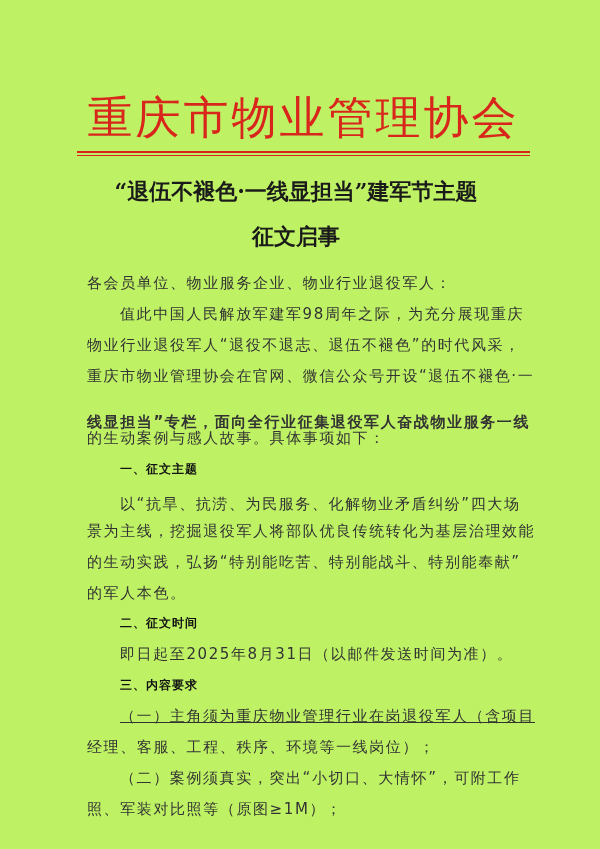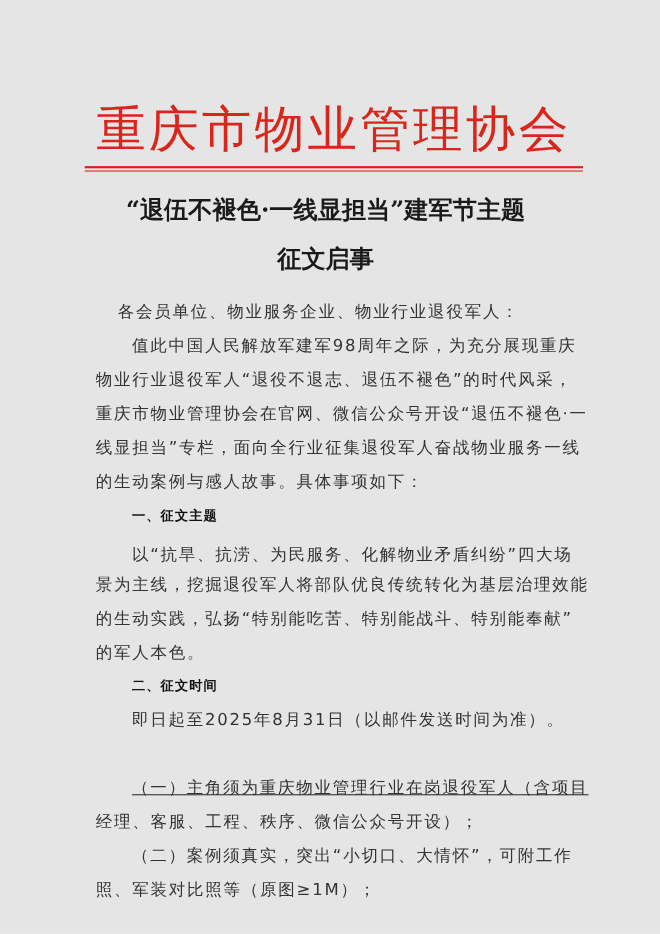--- a/index.html
+++ b/index.html
@@ -1,17 +1,17 @@
 <!DOCTYPE html>
 <html><head>
 <meta charset="utf-8">
 <style>
   html, body { margin: 0; padding: 0; background: #ffffff; }
   body { width: 600px; height: 849px; position: relative; overflow: hidden; }
-  .page { position: absolute; left: 0; top: 0; width: 600px; height: 849px; background: #e5e5e5; }
+  .page { position: absolute; left: 0; top: 0; width: 600px; height: 849px; background: #bef264; }
   .org-title {
     position: absolute; left: 77px; width: 453px; top: 90px;
     text-align: center; color: #d9261c;
     font-family: "DejaVu Serif", "Liberation Serif", serif;
     font-size: 45px; line-height: 56px; letter-spacing: 3px;
     font-weight: normal; white-space: nowrap;
   }
   .rule-thick { position: absolute; left: 77px; width: 453px; top: 151px; height: 2px; background: #d9261c; }
   .rule-thin { position: absolute; left: 77px; width: 453px; top: 155px; height: 1px; background: #d9261c; }
   .doc-title {
@@ -40,37 +40,38 @@
 <div class="page">
 
   <div class="org-title">重庆市物业管理协会</div>
   <div class="rule-thick"></div>
   <div class="rule-thin"></div>
 
   <div class="doc-title t1">“退伍不褪色·一线显担当”建军节主题</div>
   <div class="doc-title t2">征文启事</div>
 
   <div class="body-text" style="top:0;">
-    <div class="line" style="top:271px;margin-left:20px;">各会员单位、物业服务企业、物业行业退役军人：</div>
+    <div class="line" style="top:271px;">各会员单位、物业服务企业、物业行业退役军人：</div>
 
     <div class="line indent" style="top:302px;">值此中国人民解放军建军98周年之际，为充分展现重庆</div>
     <div class="line" style="top:333px;">物业行业退役军人“退役不退志、退伍不褪色”的时代风采，</div>
     <div class="line" style="top:364px;">重庆市物业管理协会在官网、微信公众号开设“退伍不褪色·一</div>
-    <div class="line" style="top:395px;">线显担当”专栏，面向全行业征集退役军人奋战物业服务一线</div>
+    <div class="line" style="top:410px;font-weight:bold;">线显担当”专栏，面向全行业征集退役军人奋战物业服务一线</div>
     <div class="line" style="top:426px;text-align:right;">的生动案例与感人故事。具体事项如下：</div>
 
     <div class="line indent" style="top:492px;">以“抗旱、抗涝、为民服务、化解物业矛盾纠纷”四大场</div>
     <div class="line" style="top:519px;">景为主线，挖掘退役军人将部队优良传统转化为基层治理效能</div>
     <div class="line" style="top:550px;">的生动实践，弘扬“特别能吃苦、特别能战斗、特别能奉献”</div>
     <div class="line" style="top:581px;">的军人本色。</div>
 
     <div class="line indent" style="top:642px;">即日起至2025年8月31日（以邮件发送时间为准）。</div>
 
     <div class="line indent" style="top:704px;text-decoration:underline;">（一）主角须为重庆物业管理行业在岗退役军人（含项目</div>
-    <div class="line" style="top:735px;">经理、客服、工程、秩序、微信公众号开设）；</div>
+    <div class="line" style="top:735px;">经理、客服、工程、秩序、环境等一线岗位）；</div>
     <div class="line indent" style="top:766px;">（二）案例须真实，突出“小切口、大情怀”，可附工作</div>
     <div class="line" style="top:797px;">照、军装对比照等（原图≥1M）；</div>
   </div>
 
   <div class="heading" style="top:457px;">一、征文主题</div>
   <div class="heading" style="top:611px;">二、征文时间</div>
+  <div class="heading" style="top:673px;">三、内容要求</div>
 
 </div>
 
 </body></html>

